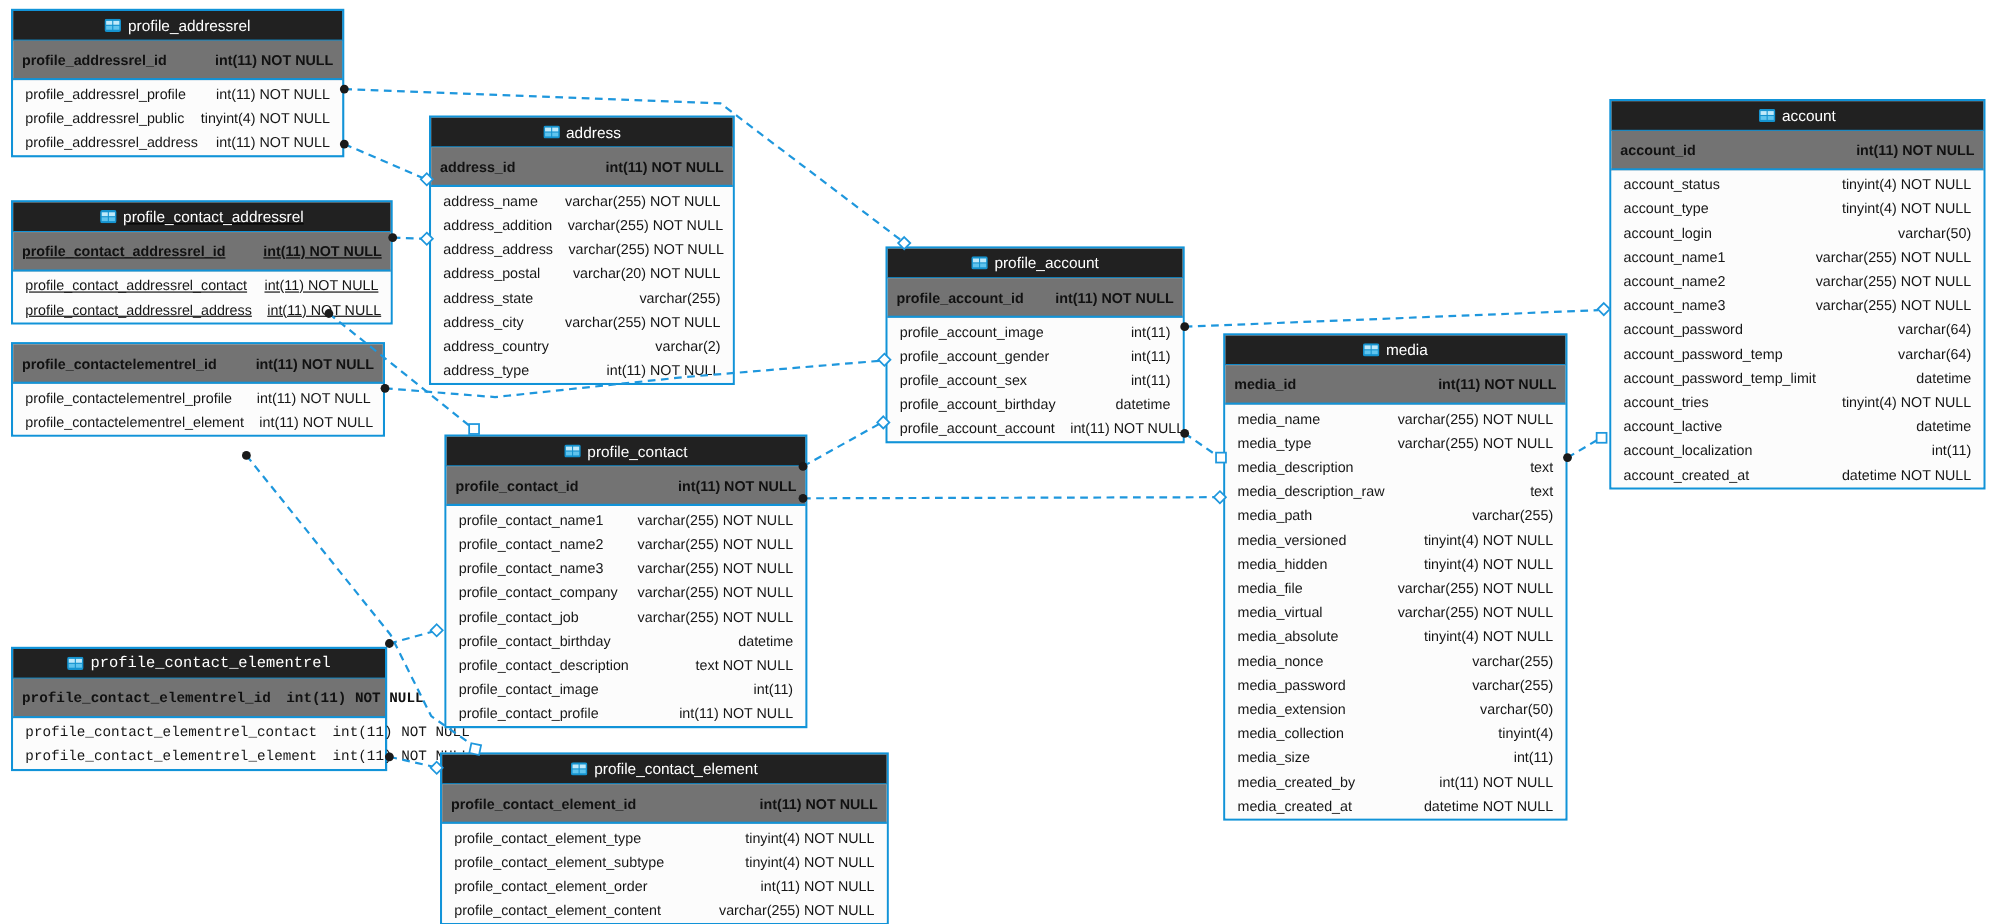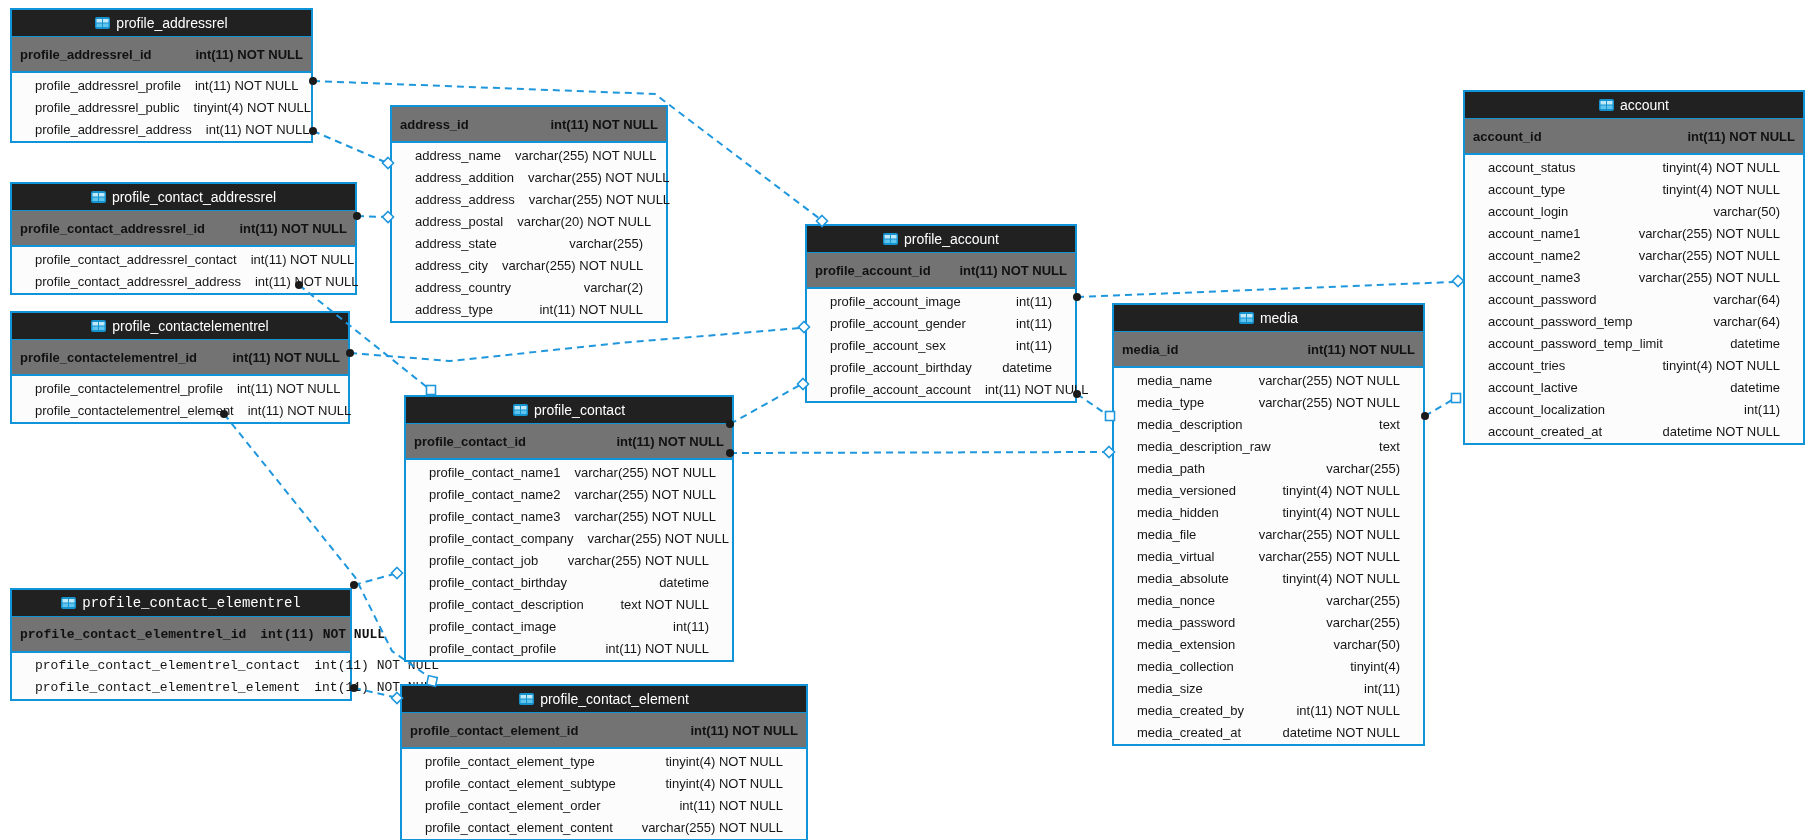--- a/index.html
+++ b/index.html
@@ -22,21 +22,21 @@
     height:26px;background:var(--header-bg);color:#fff;
     display:flex;align-items:center;justify-content:center;gap:6px;
     font-size:14px;white-space:nowrap;border-bottom:1px solid var(--accent);
   }
   .tbl-icon{display:flex;align-items:center;}
   .db-pk{
     height:26px;display:flex;justify-content:space-between;align-items:center;
     padding:4px 8px;font-size:13px;font-weight:bold;background:#737373;
     border-bottom:2px solid var(--accent);white-space:nowrap;color:#111;
   }
-  .db-rows{background:#fcfcfc;padding:1px 15px;}
+  .db-rows{background:#fcfcfc;padding:1px 3px;}
   .db-row{
     height:22px;display:flex;justify-content:space-between;align-items:center;
     padding:0 8px;font-size:13px;white-space:nowrap;color:#161616;
   }
   .fname{margin-right:14px;}
   .ftype{text-align:right;}
 </style>
 </head>
 <body>
 
@@ -68,21 +68,21 @@
           <span class="fname">profile_addressrel_public</span>
           <span class="ftype">tinyint(4) NOT NULL</span>
         </div>
         <div class="db-row">
           <span class="fname">profile_addressrel_address</span>
           <span class="ftype">int(11) NOT NULL</span>
         </div>
       </div>
   </div>
 
-  <div class="db-table" style="left:10px;top:182px;width:347px;">
+  <div class="db-table" style="left:10px;top:182px;width:347px;text-decoration:underline;">
     <div class="db-header">
       <span class="tbl-icon">
           <svg width="15" height="12" viewBox="0 0 15 12">
             <rect width="15" height="12" rx="2" fill="#1593cf"></rect>
             <rect x="1.5" y="2" width="5.5" height="3.5" fill="#bfe9fa"></rect>
             <rect x="8" y="2" width="5.5" height="3.5" fill="#bfe9fa"></rect>
             <rect x="1.5" y="6.5" width="5.5" height="3.5" fill="#5fc4ee"></rect>
             <rect x="8" y="6.5" width="5.5" height="3.5" fill="#5fc4ee"></rect>
           </svg>
         </span>
@@ -98,32 +98,20 @@
           <span class="ftype">int(11) NOT NULL</span>
         </div>
         <div class="db-row">
           <span class="fname">profile_contact_addressrel_address</span>
           <span class="ftype">int(11) NOT NULL</span>
         </div>
       </div>
   </div>
 
   <div class="db-table" style="left:10px;top:311px;width:340px;">
-    <div class="db-header">
-      <span class="tbl-icon">
-          <svg width="15" height="12" viewBox="0 0 15 12">
-            <rect width="15" height="12" rx="2" fill="#1593cf"></rect>
-            <rect x="1.5" y="2" width="5.5" height="3.5" fill="#bfe9fa"></rect>
-            <rect x="8" y="2" width="5.5" height="3.5" fill="#bfe9fa"></rect>
-            <rect x="1.5" y="6.5" width="5.5" height="3.5" fill="#5fc4ee"></rect>
-            <rect x="8" y="6.5" width="5.5" height="3.5" fill="#5fc4ee"></rect>
-          </svg>
-        </span>
-      <span>profile_contactelementrel</span>
-    </div>
     <div class="db-pk">
       <span class="fname">profile_contactelementrel_id</span>
       <span class="ftype">int(11) NOT NULL</span>
     </div>
     <div class="db-rows">
         <div class="db-row">
           <span class="fname">profile_contactelementrel_profile</span>
           <span class="ftype">int(11) NOT NULL</span>
         </div>
         <div class="db-row">
@@ -156,20 +144,32 @@
           <span class="ftype">int(11) NOT NULL</span>
         </div>
         <div class="db-row">
           <span class="fname">profile_contact_elementrel_element</span>
           <span class="ftype">int(11) NOT NULL</span>
         </div>
       </div>
   </div>
 
   <div class="db-table" style="left:390px;top:105px;width:278px;">
+    <div class="db-header">
+      <span class="tbl-icon">
+          <svg width="15" height="12" viewBox="0 0 15 12">
+            <rect width="15" height="12" rx="2" fill="#1593cf"></rect>
+            <rect x="1.5" y="2" width="5.5" height="3.5" fill="#bfe9fa"></rect>
+            <rect x="8" y="2" width="5.5" height="3.5" fill="#bfe9fa"></rect>
+            <rect x="1.5" y="6.5" width="5.5" height="3.5" fill="#5fc4ee"></rect>
+            <rect x="8" y="6.5" width="5.5" height="3.5" fill="#5fc4ee"></rect>
+          </svg>
+        </span>
+      <span>address</span>
+    </div>
     <div class="db-pk">
       <span class="fname">address_id</span>
       <span class="ftype">int(11) NOT NULL</span>
     </div>
     <div class="db-rows">
         <div class="db-row">
           <span class="fname">address_name</span>
           <span class="ftype">varchar(255) NOT NULL</span>
         </div>
         <div class="db-row">

